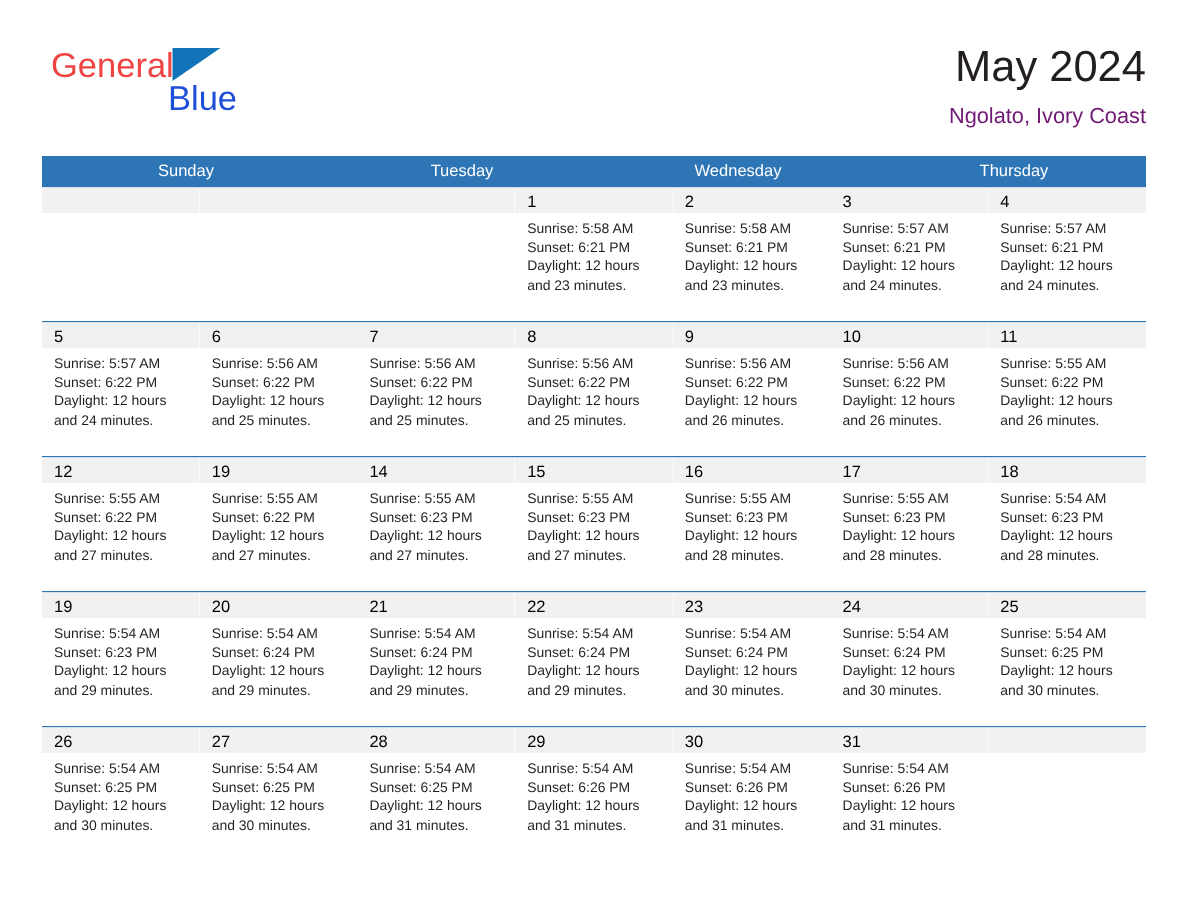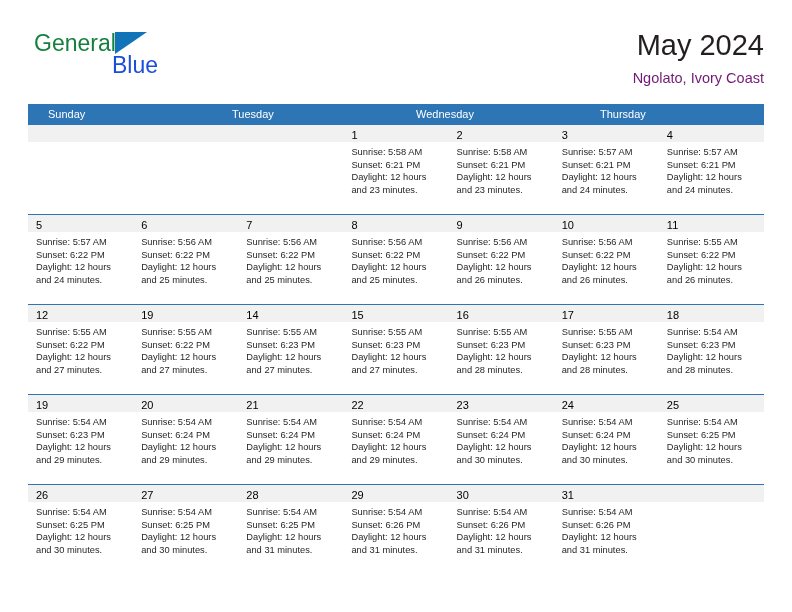--- a/index.html
+++ b/index.html
@@ -35,21 +35,21 @@
     top: 2px;
     width: 220px;
   }
   .brand-row {
     position: relative;
     height: 26px;
     line-height: 26px;
   }
   .brand-general {
     font-size: 23px;
-    color: #15803d;
+    color: #ef4444;
     letter-spacing: 0px;
     font-family: "Liberation Sans", sans-serif;
   }
   .brand-triangle {
     display: inline-block;
     width: 0;
     height: 0;
     vertical-align: -3px;
     margin-left: -1px;
     border-left: 32px solid #1274b8;
@@ -94,23 +94,24 @@
   .dow-row {
     display: flex;
     background: #2e75b6;
     height: 21px;
   }
   .dow {
     flex: 1 1 0;
     color: #ffffff;
     font-size: 11px;
     line-height: 21px;
-    padding-left: 20px;
+    padding-left: 8px;
     box-sizing: border-box;
     white-space: nowrap;
+    text-align: center;
   }
   .week {
     display: flex;
     border-top: 1.3px solid #2e75b6;
     height: 89px;
   }
   .week.first {
     border-top: none;
   }
   .cell {

